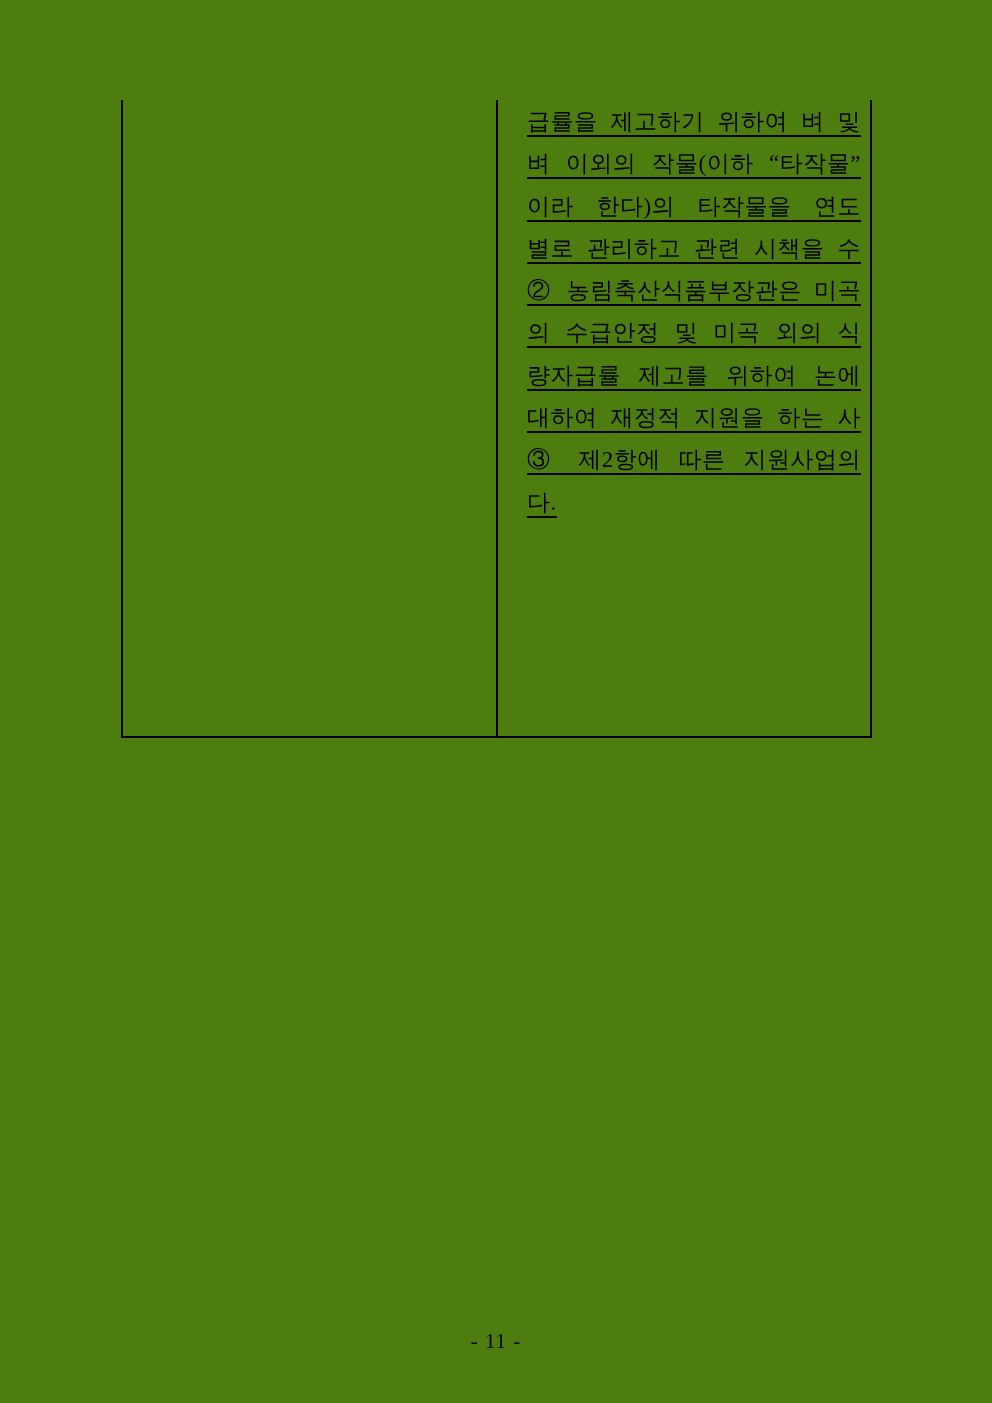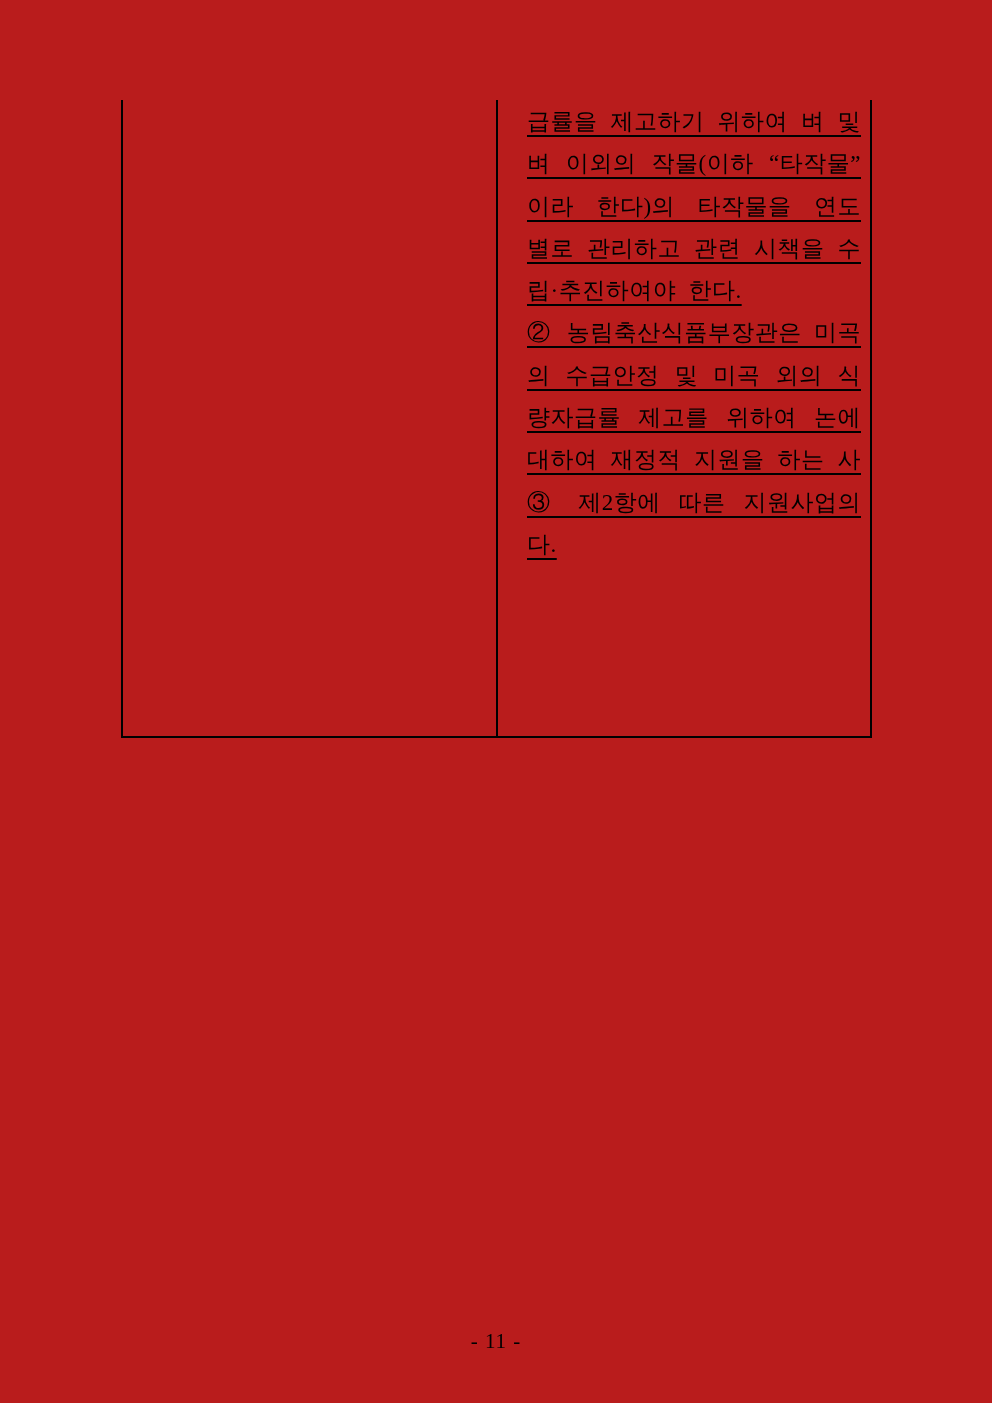--- a/index.html
+++ b/index.html
@@ -4,21 +4,21 @@
 <style>
   html, body {
     margin: 0;
     padding: 0;
     background: #ffffff;
   }
   .page {
     position: relative;
     width: 992px;
     height: 1403px;
-    background: #b91c1c;
+    background: #4d7c0f;
     font-family: "Liberation Serif", "DejaVu Serif", serif;
     color: #000000;
     overflow: hidden;
   }
   .amend-table {
     position: absolute;
     left: 121px;
     top: 100px;
     width: 751px;
     height: 636px;
@@ -79,21 +79,20 @@
 <body>
 
 <div class="page">
   <div class="amend-table">
     <div class="cell cell-left"></div>
     <div class="cell cell-right">
         <div class="text-line just"><span class="u">급률을 제고하기 위하여 벼 및</span></div>
         <div class="text-line just"><span class="u">벼 이외의 작물(이하 “타작물”</span></div>
         <div class="text-line just"><span class="u">이라 한다)의 타작물을 연도</span></div>
         <div class="text-line just"><span class="u">별로 관리하고 관련 시책을 수</span></div>
-        <div class="text-line"><span class="u">립·추진하여야 한다.</span></div>
         <div class="text-line just"><span class="u">② 농림축산식품부장관은 미곡</span></div>
         <div class="text-line just"><span class="u">의 수급안정 및 미곡 외의 식</span></div>
         <div class="text-line just"><span class="u">량자급률 제고를 위하여 논에</span></div>
         <div class="text-line just"><span class="u">대하여 재정적 지원을 하는 사</span></div>
         <div class="text-line just"><span class="u">③ 제2항에 따른 지원사업의</span></div>
         <div class="text-line"><span class="u">다.</span></div>
       </div>
   </div>
   <div class="page-number">- 11 -</div>
 </div>

